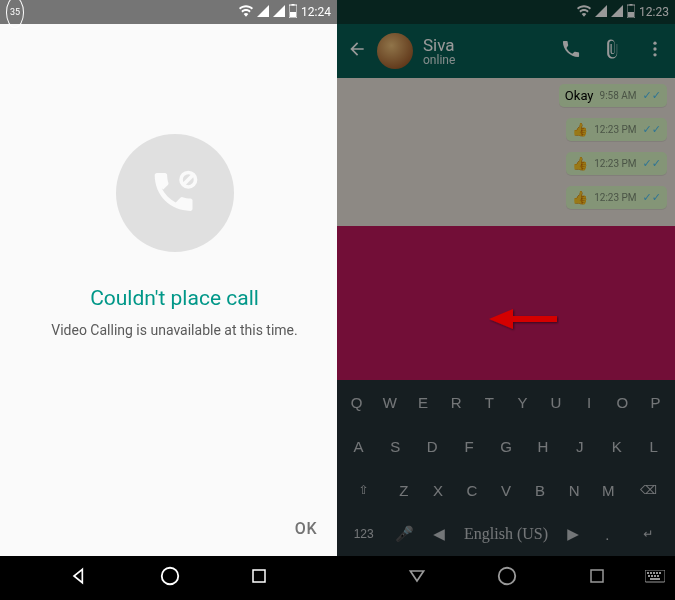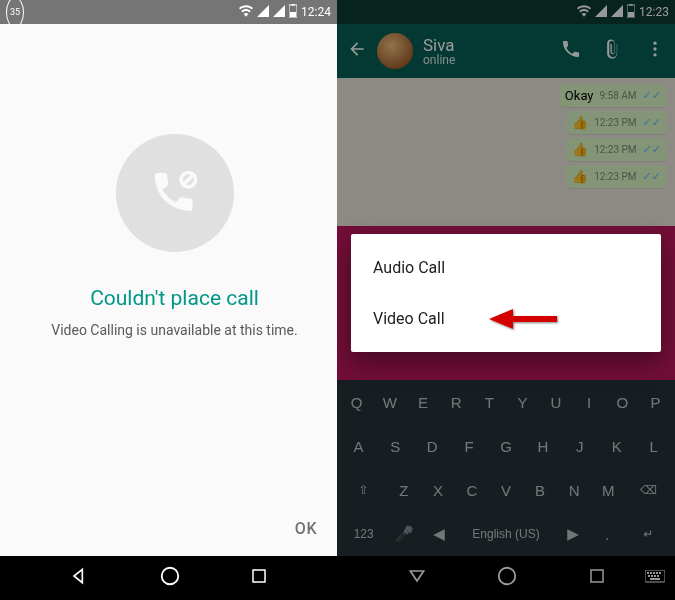--- a/index.html
+++ b/index.html
@@ -112,21 +112,21 @@
   .wa-name { font-size:17px; }
   .wa-status { font-size:12px; opacity:.85; margin-top:-2px;}
   .hdr-icons { margin-left:auto; display:flex; gap:22px; align-items:center; }
 
   .chat-area {
     position:relative; z-index:1;
     height: 148px;
     background: #ece5dd;
     padding: 6px 8px;
     display:flex; flex-direction:column; align-items:flex-end;
-    gap:4px;
+    gap:11px;
     text-align:center;
   }
   .bubble {
     background:#dcf8c6;
     padding: 4px 6px;
     border-radius:5px;
     font-size:13px;
     display:flex; align-items:center; gap:6px;
     box-shadow: 0 1px 0 rgba(0,0,0,.08);
   }
@@ -169,21 +169,21 @@
   .krow { display:flex; justify-content:center; gap:2px; padding:3px 4px; }
   .key {
     flex:1;
     height:38px;
     display:flex; align-items:center; justify-content:center;
     font-size:15px;
     border-radius:3px;
     opacity:.78;
   }
   .key.wide { flex:1.4; font-size:12px; }
-  .spacebar { flex:3; font-size:12px; }
+  .spacebar { flex:3; font-size:16px;font-family:Liberation Serif, serif; }
 </style>
 </head>
 <body>
 
 <div class="phone phone-left">
   <div class="status-bar">
     <span class="status-badge">35</span>
     <span class="spacer"></span>
     <span>
       <svg width="14" height="12" viewBox="0 0 24 20" fill="#fff">
@@ -345,24 +345,20 @@
       <div class="key">◀</div>
       <div class="key spacebar">English (US)</div>
       <div class="key">▶</div>
       <div class="key">.</div>
       <div class="key wide">↵</div>
     </div>
   </div>
 
   <div class="dim"></div>
 
-  <div class="popup">
-    <div class="popup-item">Audio Call</div>
-    <div class="popup-item">Video Call</div>
-  </div>
 
   <div class="arrow">
     <svg width="70" height="26" viewBox="0 0 70 26">
       <defs>
           <filter id="ds" x="-20%" y="-20%" width="140%" height="140%">
             <feDropShadow dx="1" dy="1" stdDeviation="1" flood-opacity=".5"></feDropShadow>
           </filter>
         </defs>
       <g filter="url(#ds)">
         <line x1="68" y1="13" x2="20" y2="13" stroke="#d40000" stroke-width="6"></line>

